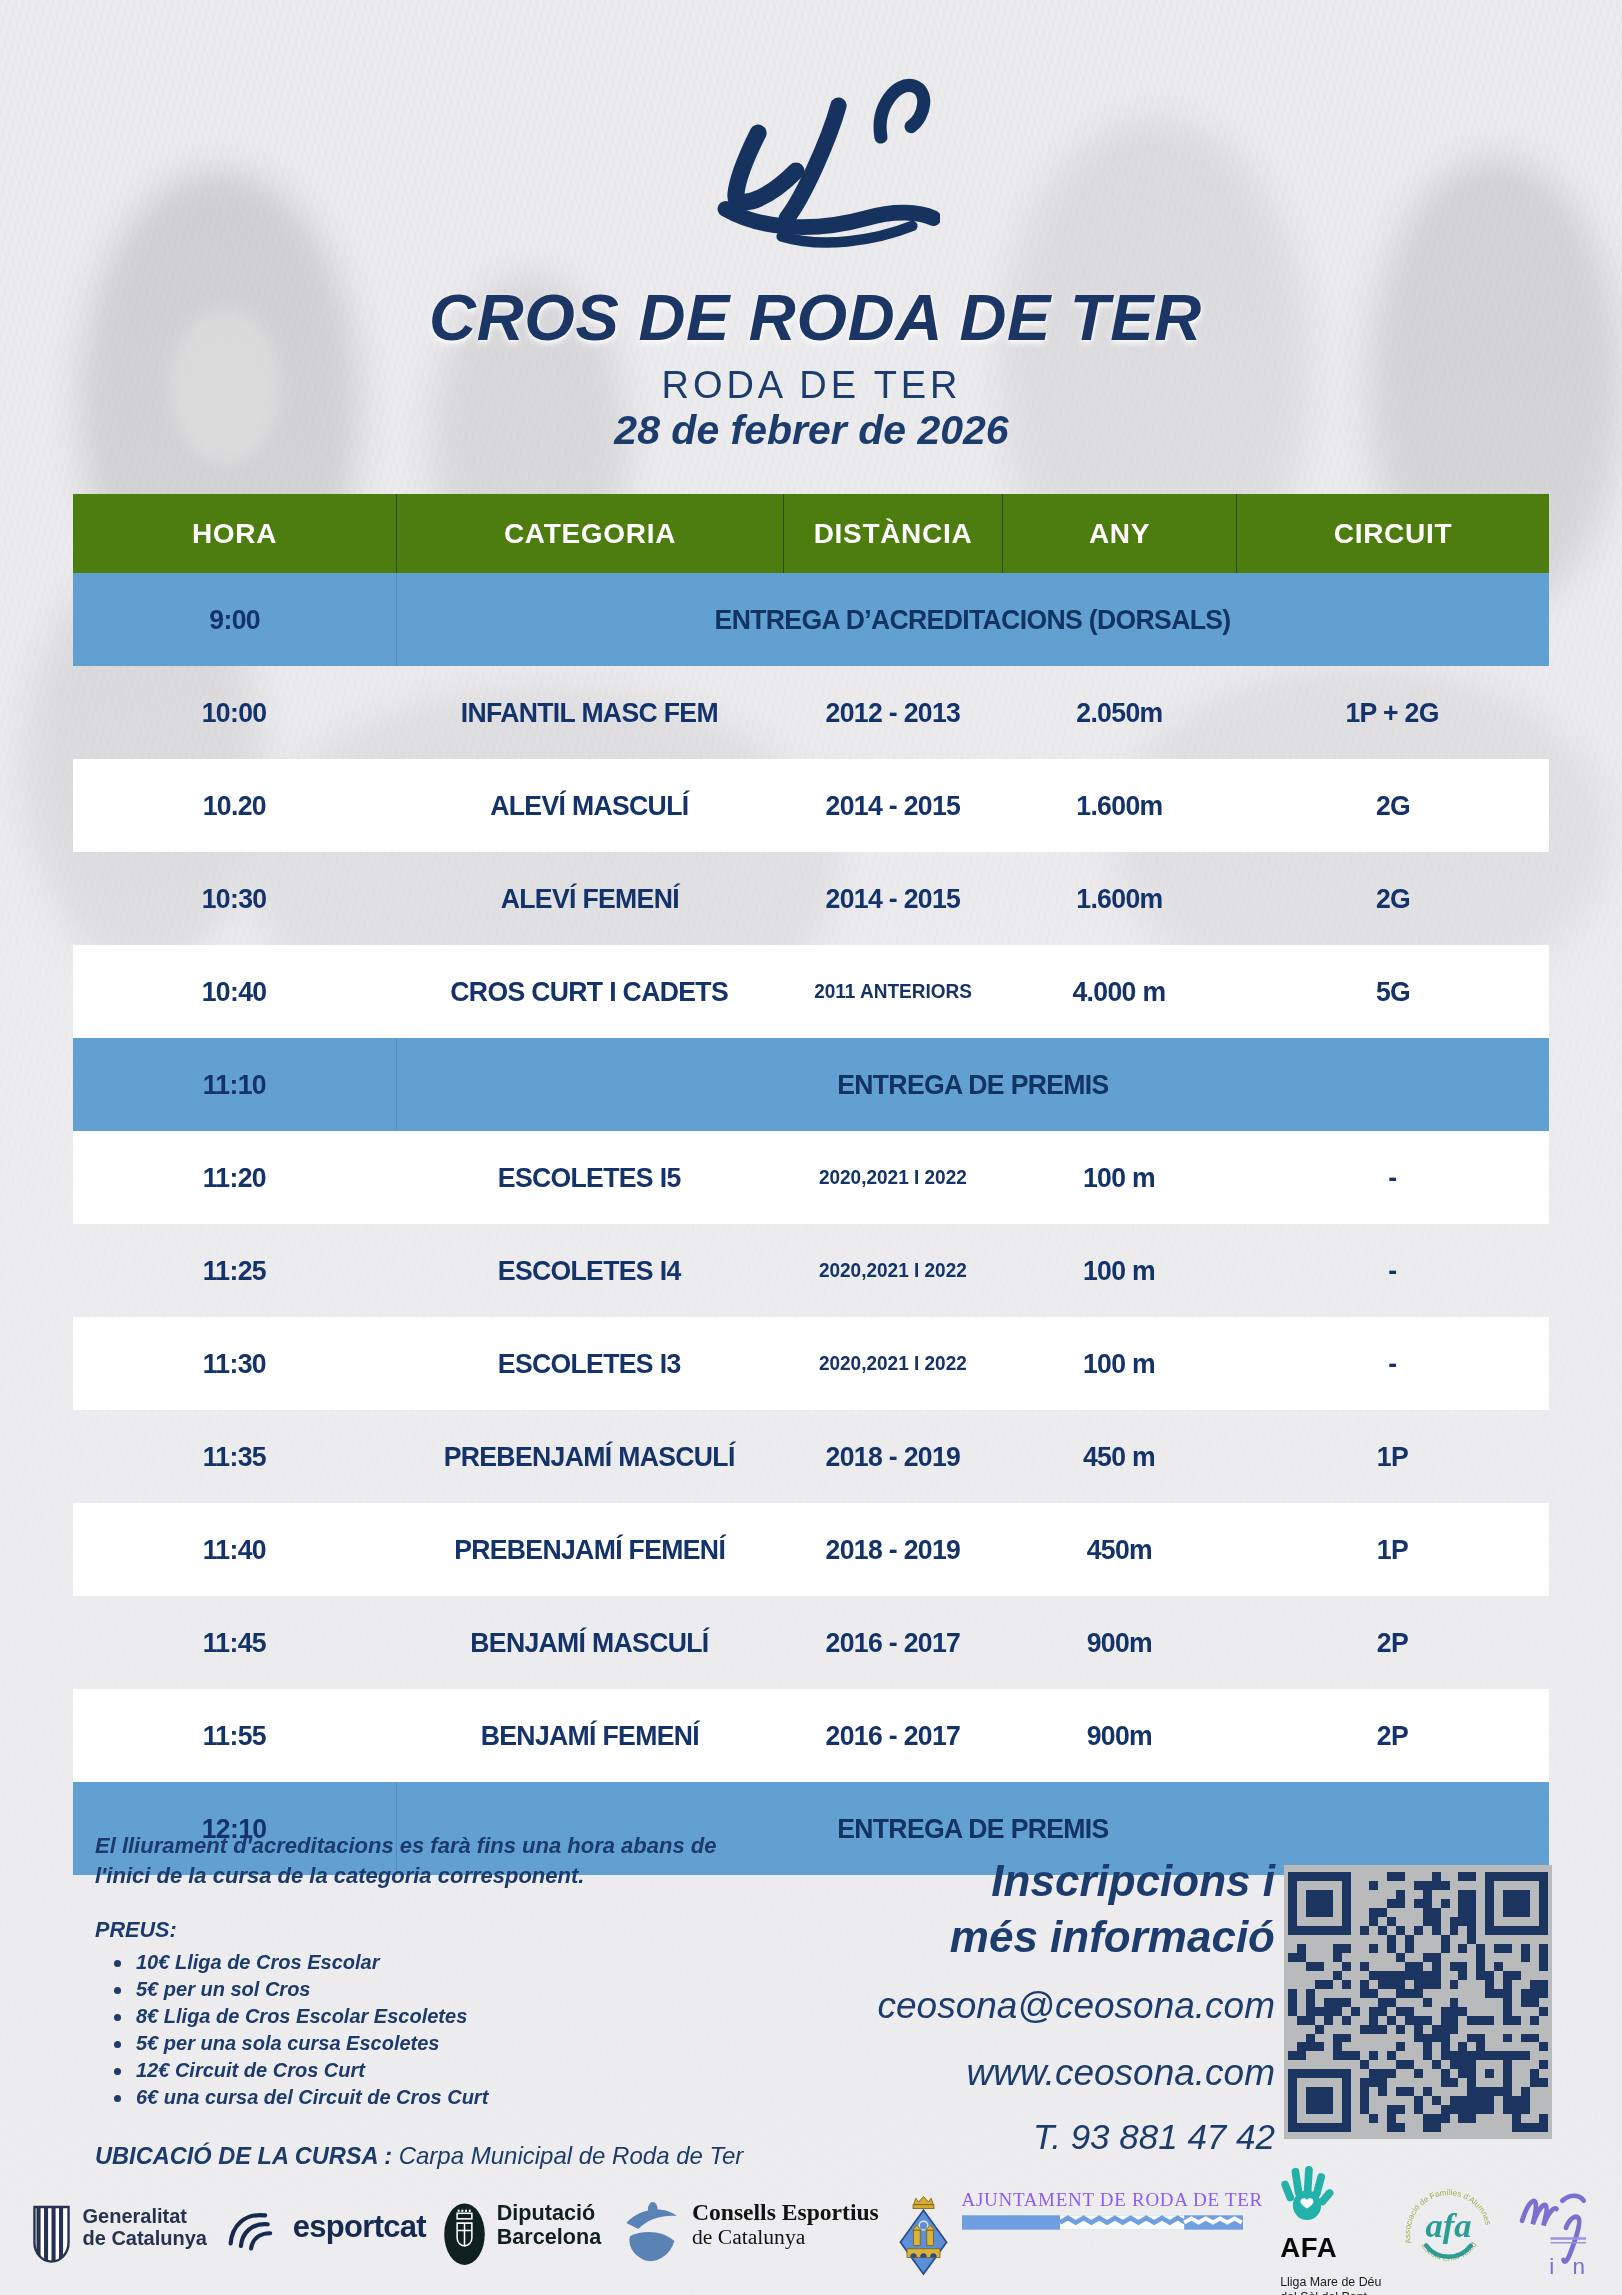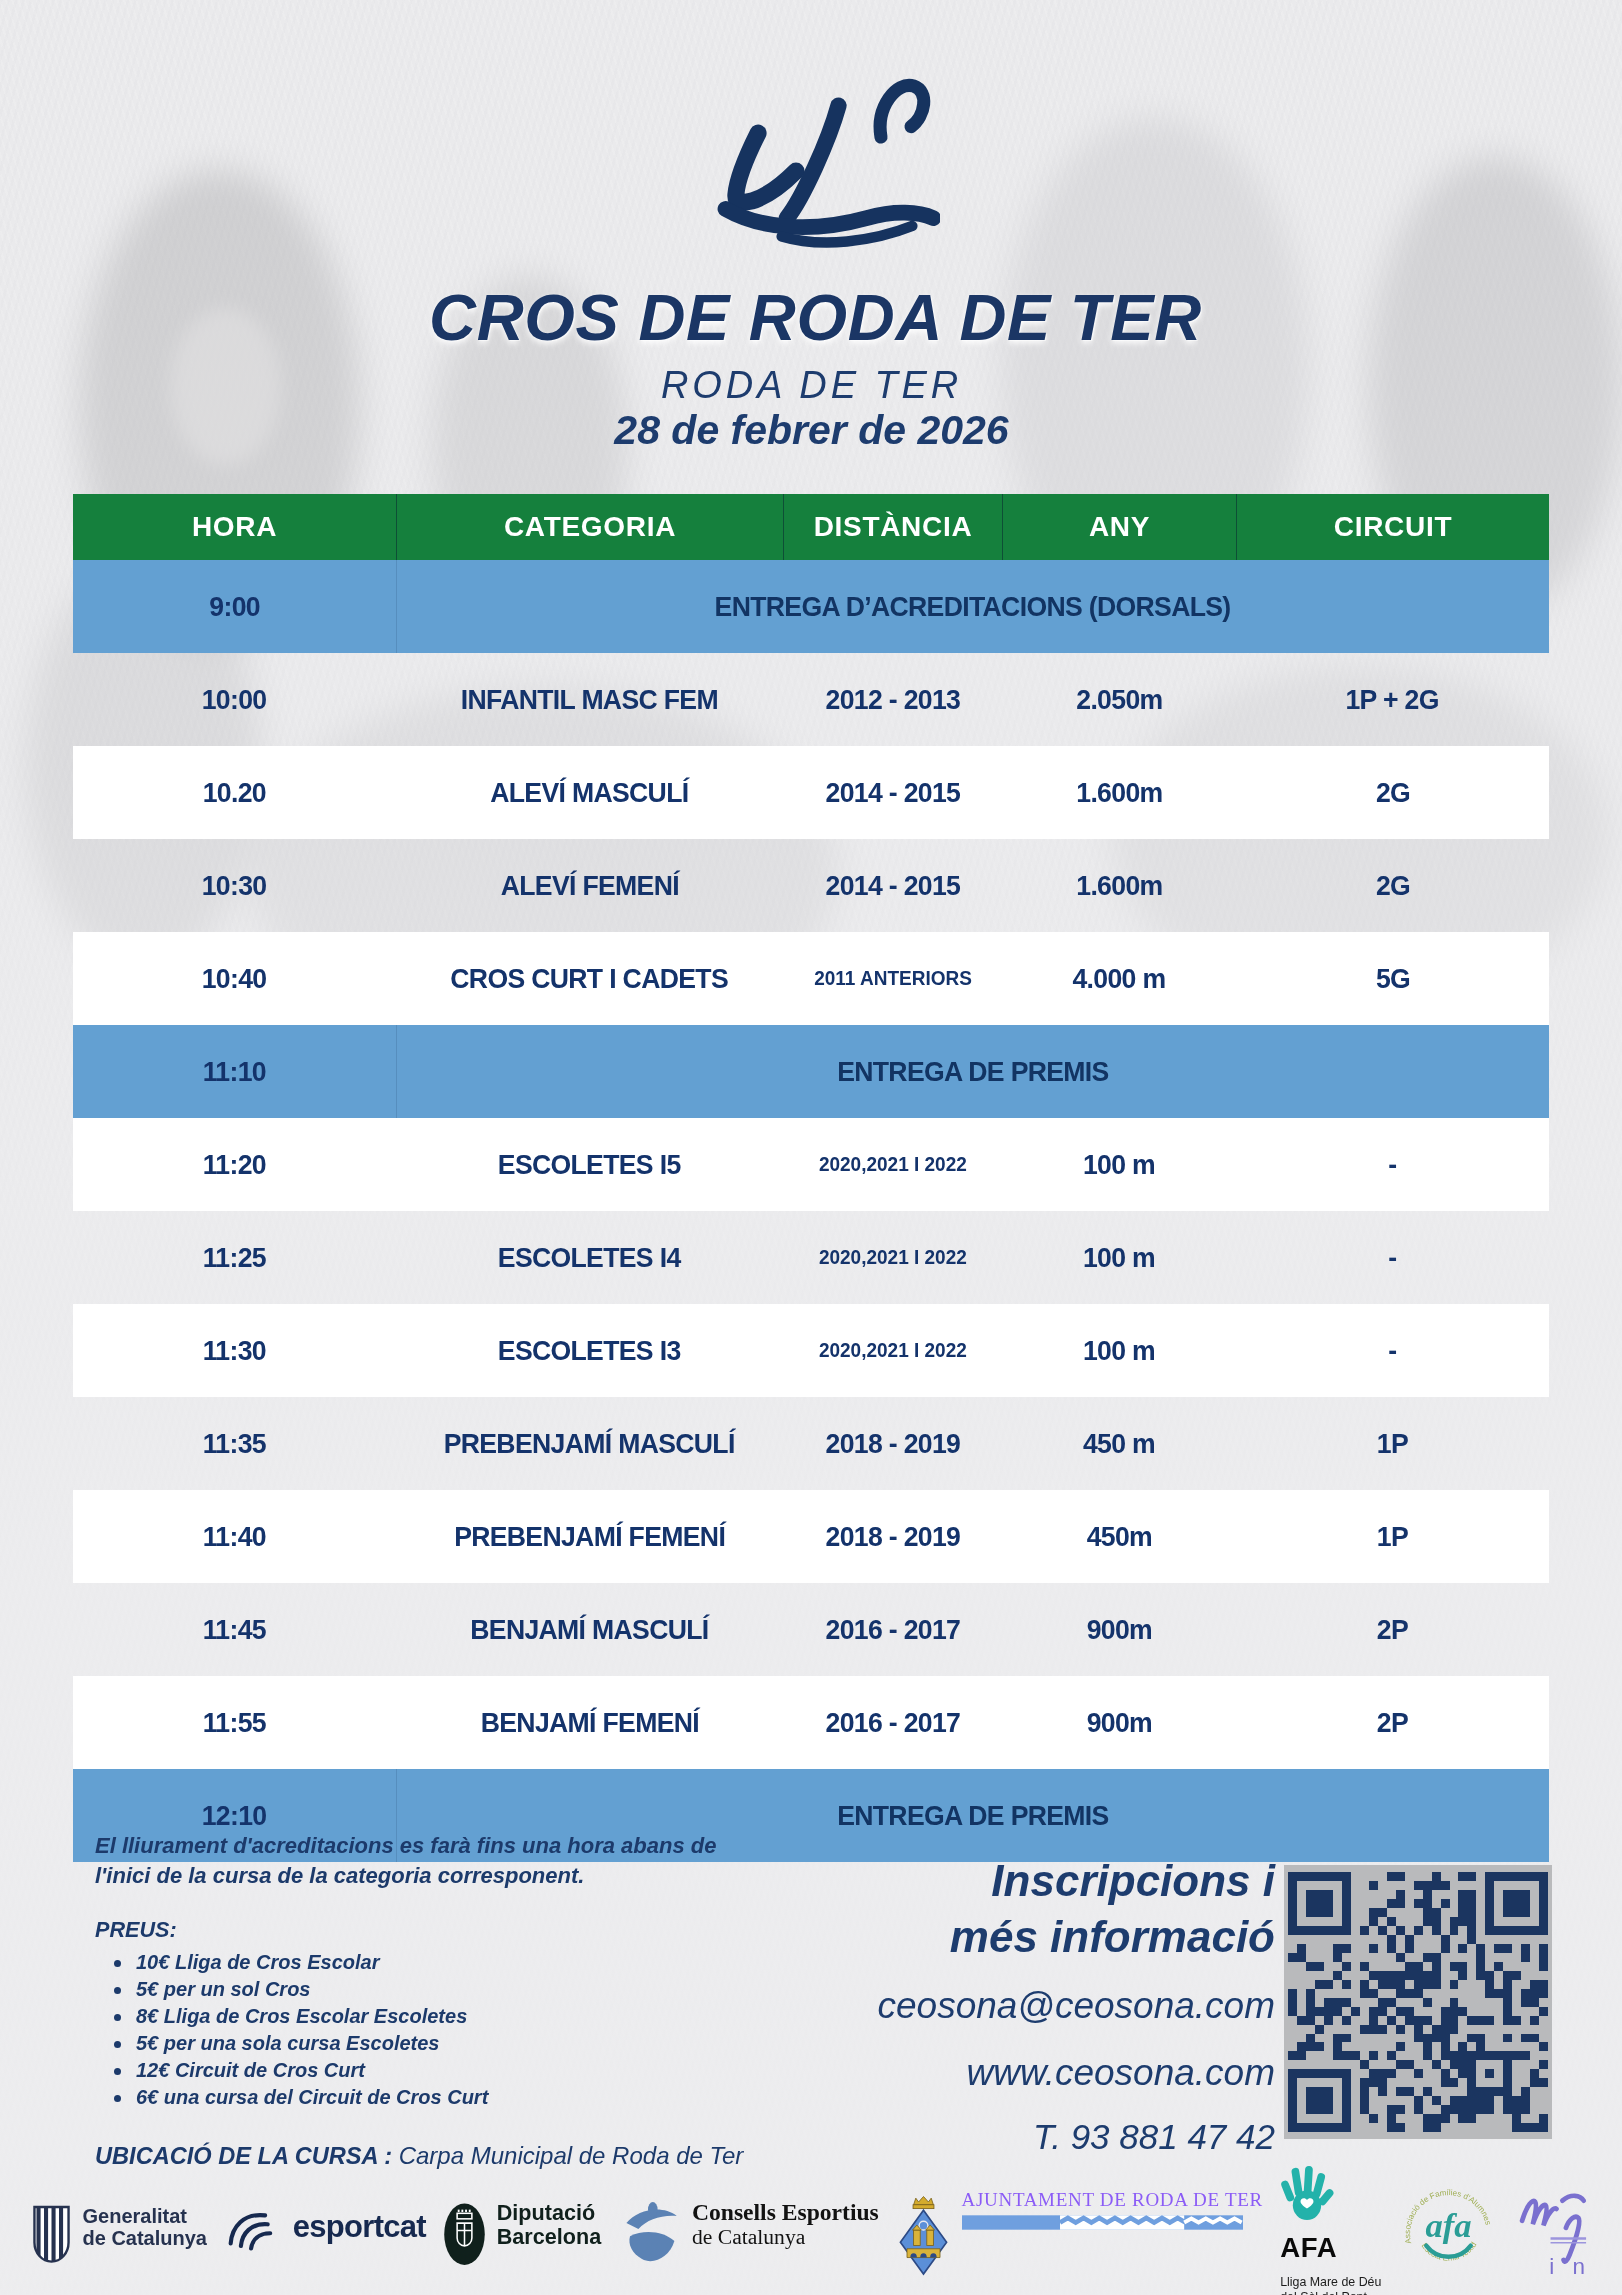--- a/index.html
+++ b/index.html
@@ -21,27 +21,27 @@
   .b7{left:1112px;top:667px;width:497px;height:340px;background:rgba(104,104,108,.22);}
   .b8{left:26px;top:563px;width:236px;height:406px;background:rgba(86,86,90,.26);}
   .photo::after{content:"";position:absolute;inset:0;
     background:linear-gradient(180deg, rgba(234,234,236,.46) 0%, rgba(234,234,236,.62) 34%, rgba(236,236,238,.8) 58%, rgba(237,237,239,.9) 100%);}
   
   .event-logo{position:absolute;left:703px;top:73px;}
   .title{position:absolute;left:4px;width:100%;top:280px;text-align:center;
     font-size:65px;font-weight:bold;font-style:italic;color:#1b3665;letter-spacing:0.7px;
     text-shadow:0 2.6px 6.5px rgba(255,255,255,.95), 1.3px 1.3px 0 rgba(255,255,255,.5);}
   .subtitle{position:absolute;left:0;width:100%;top:364px;text-align:center;
-    font-size:38px;font-style:italic;font-weight:400;color:#1d3c6e;letter-spacing:3.9px;}
+    font-size:38px;font-weight:400;color:#1d3c6e;letter-spacing:3.9px;}
   .date{position:absolute;left:0;width:100%;top:407px;text-align:center;
     font-size:41px;font-weight:bold;font-style:italic;color:#1d3c6e;}
   
   .schedule{position:absolute;left:73px;top:494px;width:1476px;}
-  .thead{display:grid;grid-template-columns:323px 387px 219px 234px 313px;height:66px;
-    background:#15803d;color:#fff;}
+  .thead{display:grid;grid-template-columns:323px 387px 219px 234px 313px;height:79px;
+    background:#4d7c0f;color:#fff;}
   .thead .tcell{display:flex;align-items:center;justify-content:center;
     font-size:28px;font-weight:bold;letter-spacing:0.7px;}
   .thead .tcell + .tcell{border-left:1.3px solid rgba(6,20,46,.45);}
   .trow{display:grid;grid-template-columns:323px 387px 219px 234px 313px;height:93px;}
   .trow.white{background:#ffffff;}
   .trow.highlight{background:#63a0d2;}
   .trow .tcell{display:flex;align-items:center;justify-content:center;text-align:center;}
   .trow.highlight .tcell + .tcell{border-left:1.3px solid rgba(10,34,70,.14);}
   .trow .tcell span{font-size:28px;font-weight:bold;color:#14336b;letter-spacing:-0.7px;
     transform:scaleX(.95);white-space:nowrap;}

